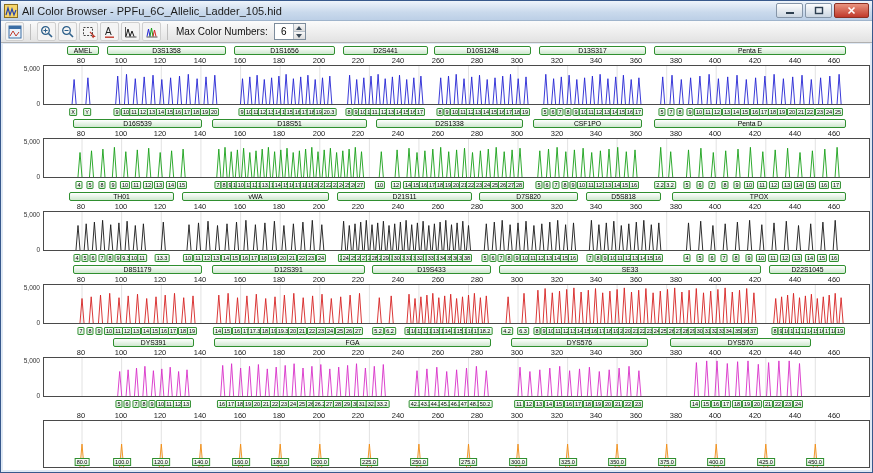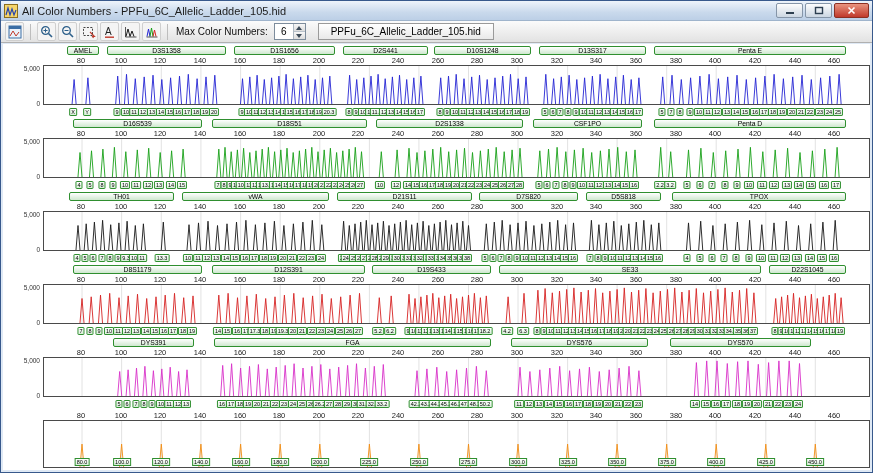--- a/index.html
+++ b/index.html
@@ -80,21 +80,21 @@
 </head>
 <body>
 
 <div class="window">
 
   <div class="titlebar">
     <svg class="app-icon" viewBox="0 0 14 14">
       <rect x="0.5" y="0.5" width="13" height="13" fill="#f6d56a" stroke="#8a6d1f"></rect>
       <polyline points="2,11 4,4 6,11 8,5 10,11 12,6" fill="none" stroke="#2545b0" stroke-width="1.2"></polyline>
     </svg>
-    <span class="title-text">All Color Numbers - PPFu_6C_Allelic_Ladder_105.hid</span>
+    <span class="title-text">All Color Browser - PPFu_6C_Allelic_Ladder_105.hid</span>
     <button class="winbtn">
       <svg width="10" height="8" viewBox="0 0 10 8">
           <rect x="1" y="5" width="8" height="2" fill="#2c3e50"></rect>
         </svg>
     </button>
     <button class="winbtn">
       <svg width="10" height="9" viewBox="0 0 10 9">
           <rect x="1.5" y="1.5" width="7" height="6" fill="none" stroke="#2c3e50" stroke-width="1.4"></rect>
         </svg>
     </button>
@@ -160,21 +160,20 @@
       <span class="spin-val">6</span>
       <span class="spin-btns">
         <button class="spin-up">
             <span class="tri-up"></span>
           </button>
         <button class="spin-down">
             <span class="tri-down"></span>
           </button>
       </span>
     </div>
-    <span class="file-tab">PPFu_6C_Allelic_Ladder_105.hid</span>
   </div>
 
   <div class="content">
     <div id="rows">
         <div class="crow">
           <div class="marker-strip">
             <div class="marker-box" style="left: 64px; width: 32px;">AMEL</div>
             <div class="marker-box" style="left: 104px; width: 119px;">D3S1358</div>
             <div class="marker-box" style="left: 231px; width: 101px;">D1S1656</div>
             <div class="marker-box" style="left: 340px; width: 85px;">D2S441</div>

